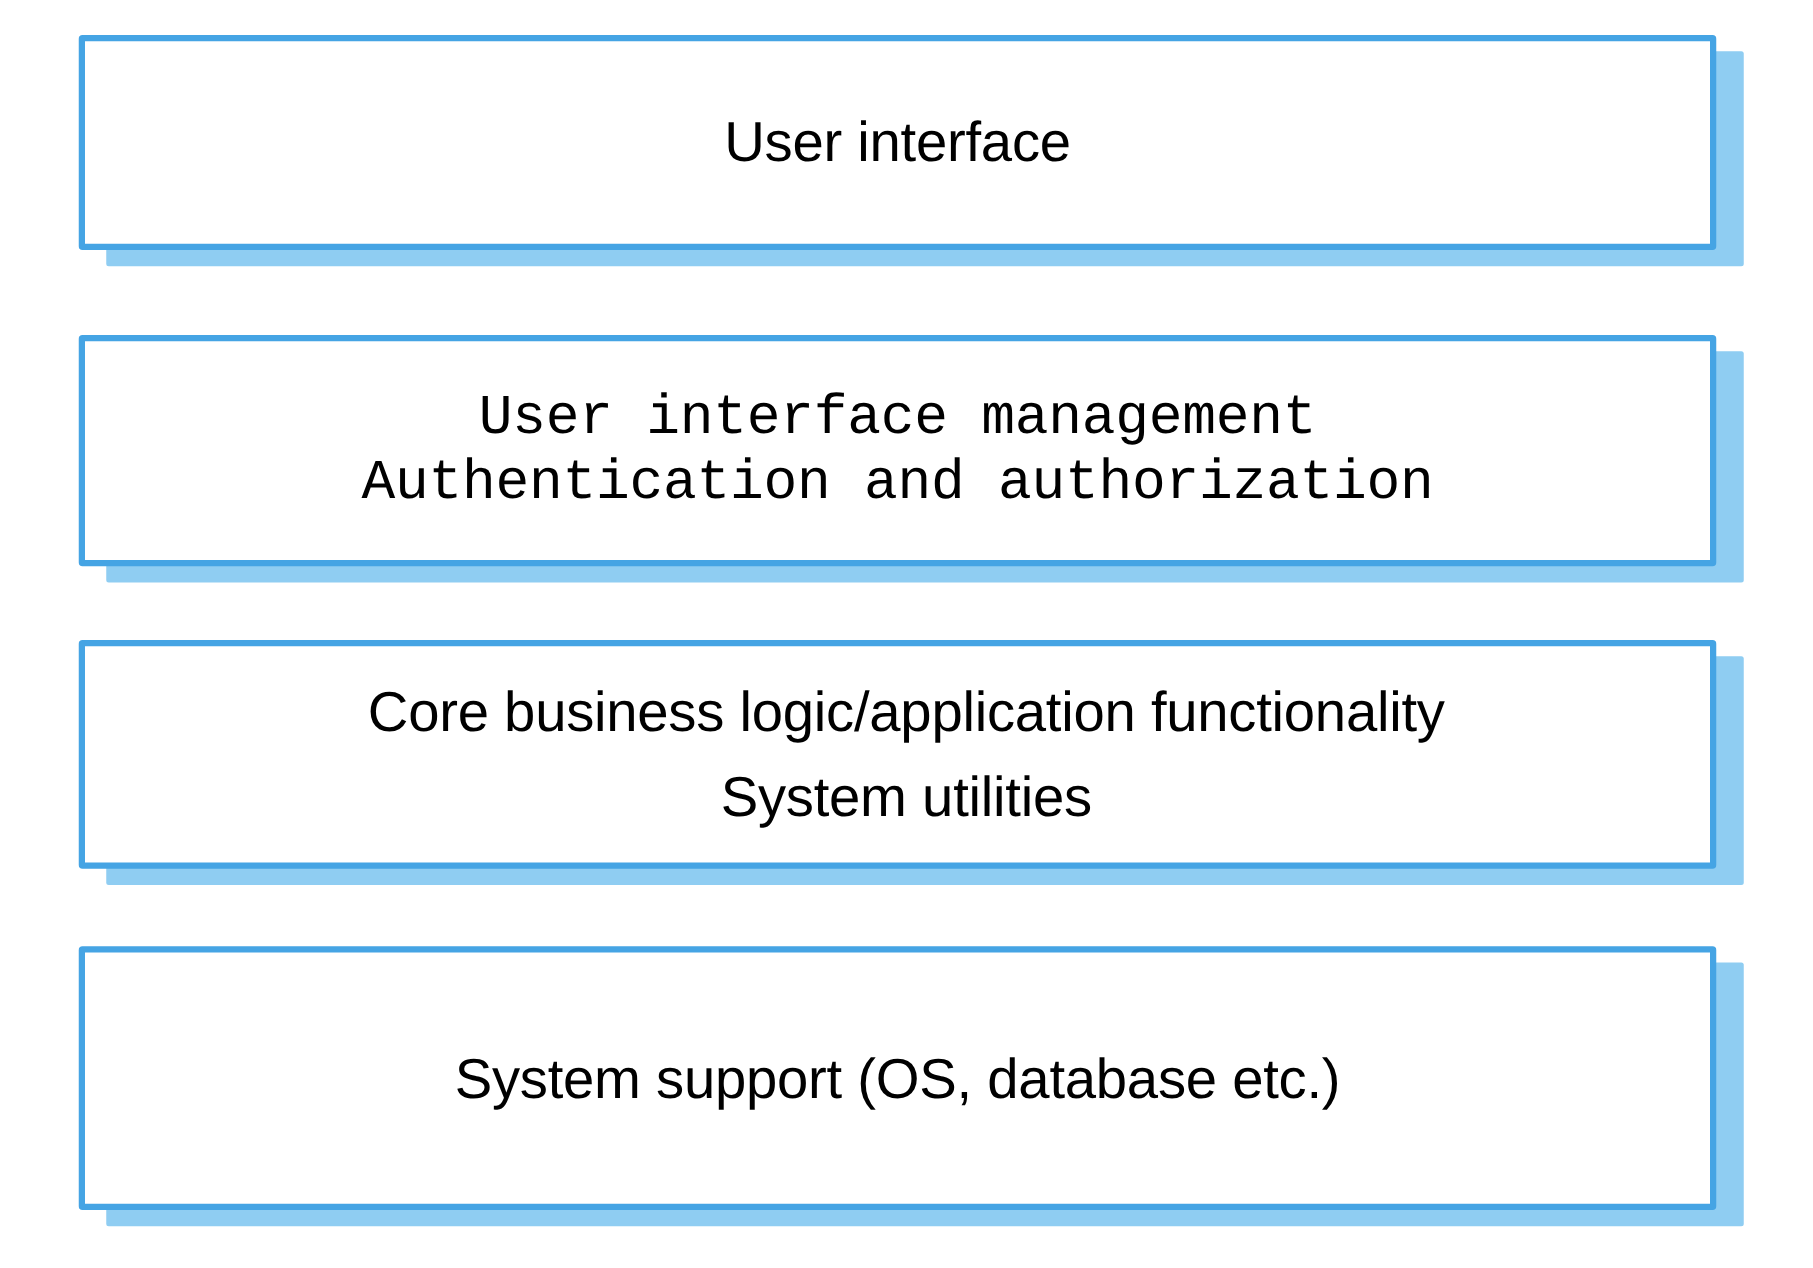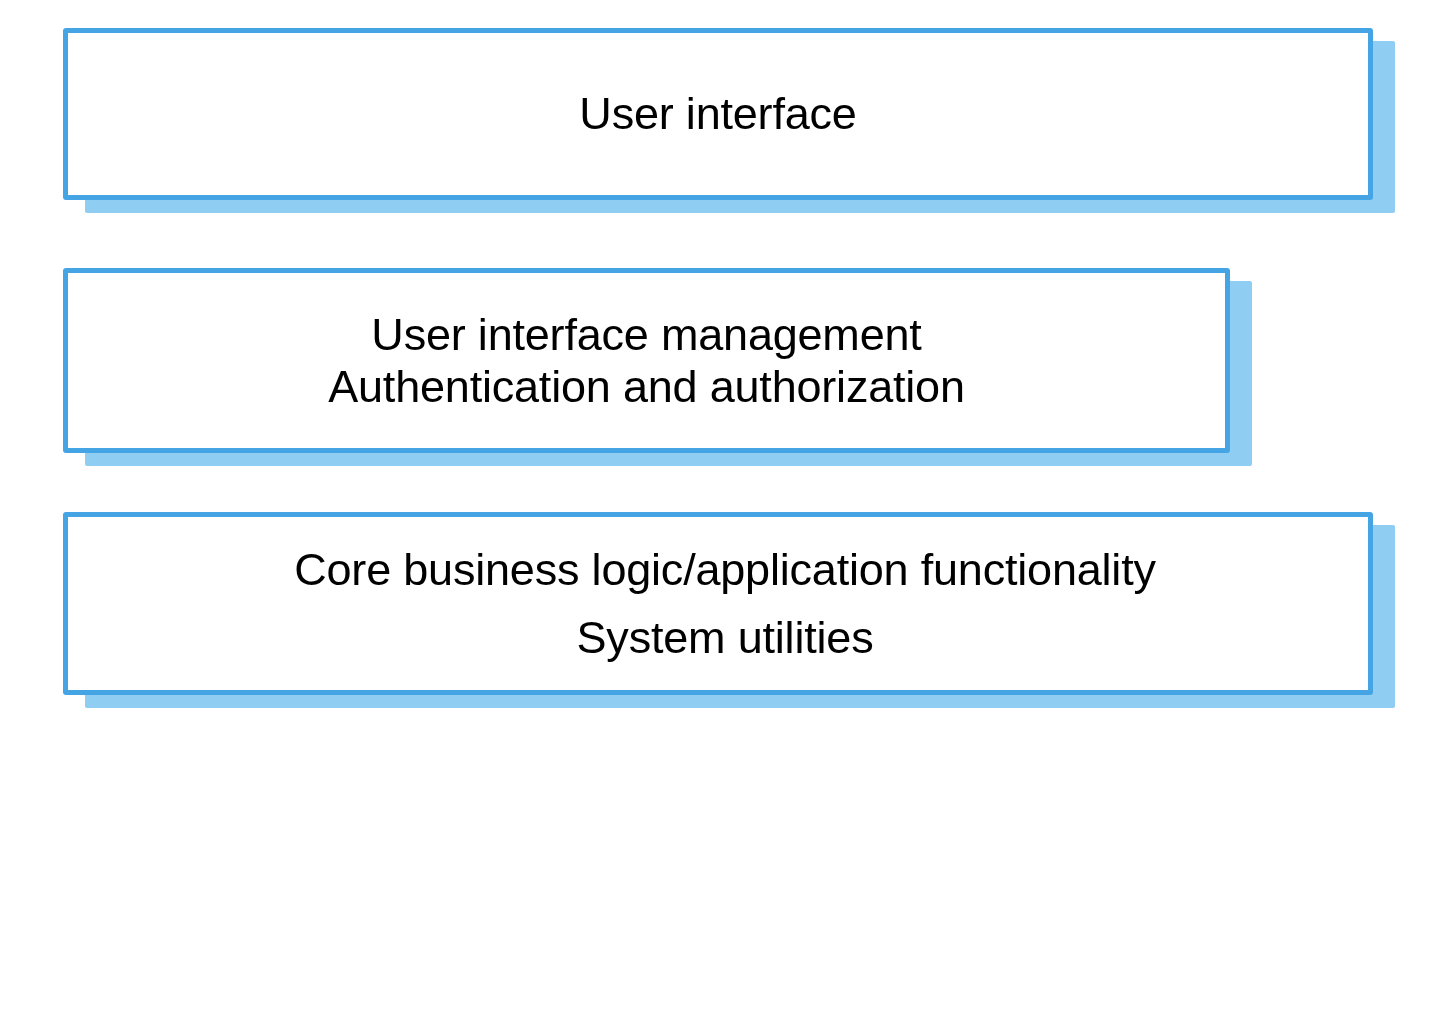--- a/index.html
+++ b/index.html
@@ -77,30 +77,36 @@
 
 <div id="diagram" style="width: 1450px; height: 1014px; background: rgb(255, 255, 255);">
 
   <div class="layer align-center spacing-tight" style="left: 63px; top: 28px; width: 1310px; height: 172px;">
     <div class="layer-shadow" style="inset: 13px -22px -13px 22px; background: rgb(143, 205, 242);"></div>
     <div class="layer-card" style="background: rgb(255, 255, 255); border-color: rgb(69, 164, 228); border-width: 5px;">
       <div class="layer-text" style="color: rgb(0, 0, 0);">User interface</div>
     </div>
   </div>
 
-  <div class="layer align-center spacing-tight" style="left: 63px; top: 268px; width: 1167px; height: 185px;">
+  <div class="layer align-center spacing-tight" style="left: 63px; top: 268px; width: 1310px; height: 185px; font-family: Liberation Mono, monospace;">
     <div class="layer-shadow" style="inset: 13px -22px -13px 22px; background: rgb(143, 205, 242);"></div>
     <div class="layer-card" style="background: rgb(255, 255, 255); border-color: rgb(69, 164, 228); border-width: 5px;">
       <div class="layer-text" style="color: rgb(0, 0, 0);">User interface management
 Authentication and authorization</div>
     </div>
   </div>
 
   <div class="layer align-center spacing-loose" style="left: 63px; top: 512px; width: 1310px; height: 183px;">
     <div class="layer-shadow" style="inset: 13px -22px -13px 22px; background: rgb(143, 205, 242);"></div>
     <div class="layer-card" style="background: rgb(255, 255, 255); border-color: rgb(69, 164, 228); border-width: 5px; padding-left: 14px;">
       <div class="layer-text" style="color: rgb(0, 0, 0);">Core business logic/application functionality
 System utilities</div>
     </div>
   </div>
 
+  <div class="layer align-center spacing-tight" style="left: 63px; top: 757px; width: 1310px; height: 211px;">
+    <div class="layer-shadow" style="inset: 13px -22px -13px 22px; background: rgb(143, 205, 242);"></div>
+    <div class="layer-card" style="background: rgb(255, 255, 255); border-color: rgb(69, 164, 228); border-width: 5px;">
+      <div class="layer-text" style="color: rgb(0, 0, 0);">System support (OS, database etc.)</div>
+    </div>
+  </div>
 
 </div>
 
 </body></html>

